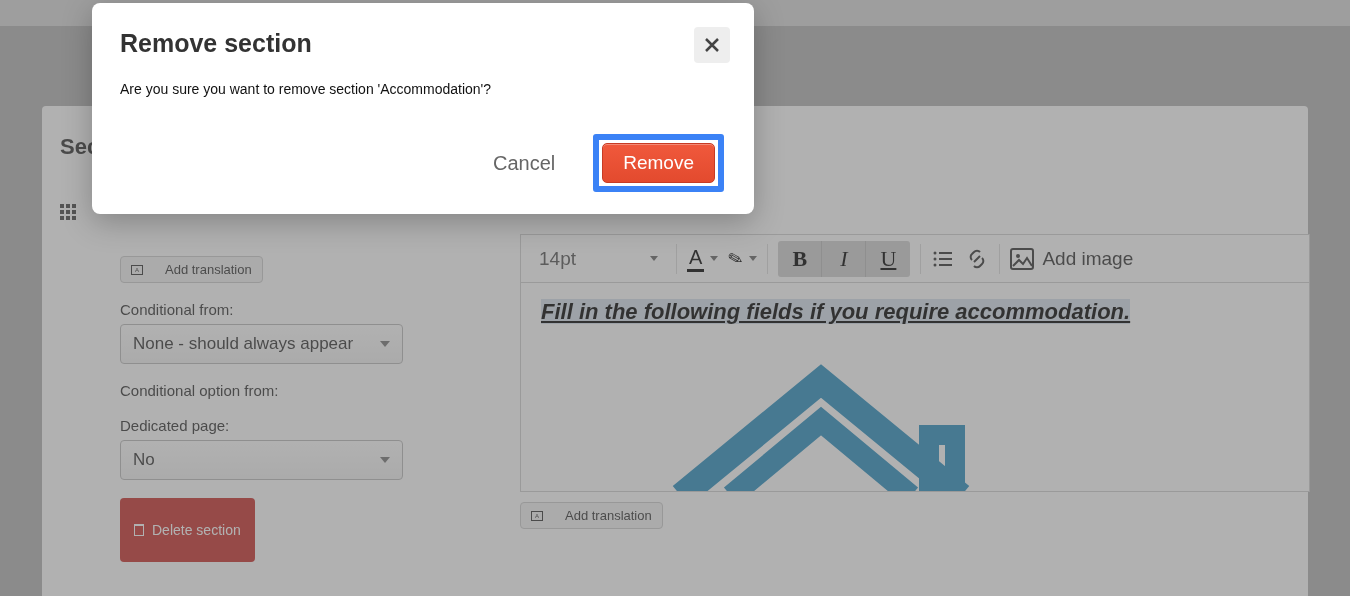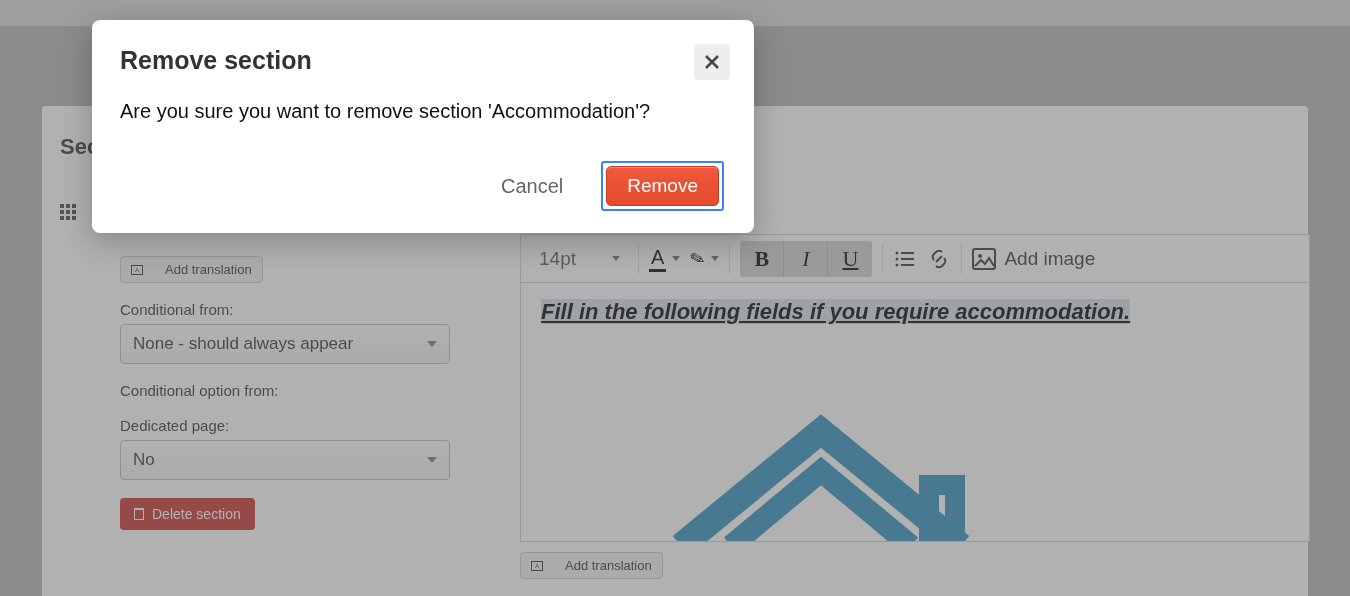--- a/index.html
+++ b/index.html
@@ -81,21 +81,21 @@
   line-height: 8px;
   text-align: center;
 }
 .field-label {
   font-size: 15px;
   color: #333;
   margin-top: 18px;
   margin-bottom: 6px;
 }
 .select {
-  width: 330px;
+  width: 283px;
   height: 40px;
   background: linear-gradient(#fff, #f2f2f2);
   border: 1px solid #bbb;
   border-radius: 4px;
   padding: 16px 12px;
   font-size: 17px;
   color: #333;
   display: flex;
   align-items: center;
   justify-content: space-between;
@@ -106,21 +106,21 @@
   border-left: 5px solid transparent;
   border-right: 5px solid transparent;
   border-top: 6px solid #777;
 }
 .delete-btn {
   margin-top: 18px;
   background: #c9302c;
   color: #fff;
   border: none;
   border-radius: 4px;
-  padding: 8px 14px;
+  padding: 24px 14px;
   font-size: 14px;
   display: inline-flex;
   align-items: center;
   gap: 8px;
   cursor: pointer;
 }
 .trash-icon {
   width: 10px; height: 12px;
   border: 1px solid #fff;
   border-top: 2px solid #fff;
@@ -139,21 +139,21 @@
   border-bottom: none;
   display: flex;
   align-items: center;
   padding: 0 10px;
   gap: 10px;
   background: #fff;
 }
 .font-size-select {
   display: flex;
   align-items: center;
-  gap: 36px;
+  gap: 74px;
   padding: 4px 8px;
   font-size: 19px;
   color: #555;
   cursor: pointer;
 }
 .tb-sep { width: 1px; height: 30px; background: #ddd; }
 .color-btn {
   display: flex;
   align-items: center;
   gap: 6px;
@@ -206,21 +206,21 @@
 .add-image-btn {
   display: flex;
   align-items: center;
   gap: 8px;
   font-size: 19px;
   color: #333;
   cursor: pointer;
 }
 .editor {
   border: 1px solid #d0d0d0;
-  height: 260px;
+  height: 210px;
   padding: 16px 20px 0 20px;
   background: #fff;
   position: relative;
   overflow: hidden;
 }
 .editor-text {
   font-size: 22px;
   font-weight: bold;
   font-style: italic;
   text-decoration: underline;
@@ -233,21 +233,21 @@
   left: 140px;
   bottom: -10px;
 }
 .editor-translate {
   margin-top: 10px;
 }
 .modal {
   position: absolute;
   z-index: 100;
   left: 92px;
-  top: 20px;
+  top: 3px;
   width: 662px;
   background: #fff;
   border-radius: 8px;
   box-shadow: 0 8px 30px rgba(0,0,0,0.25);
   padding: 26px 30px 22px 28px;
 }
 .modal-title {
   font-size: 25px;
   font-weight: 600;
   color: #333;
@@ -261,41 +261,41 @@
   background: #eee;
   border-radius: 4px;
   display: flex;
   align-items: center;
   justify-content: center;
   font-size: 22px;
   color: #444;
   cursor: pointer;
 }
 .modal-body p {
-  font-size: 20px;
+  font-size: 14px;
   color: #111;
   line-height: 1.6;
   margin-bottom: 4px;
 }
 .modal-actions {
   margin-top: 34px;
   display: flex;
   justify-content: flex-end;
   align-items: center;
   gap: 38px;
 }
 .cancel-btn {
   font-size: 20px;
   color: #666;
   background: none;
   border: none;
   cursor: pointer;
 }
 .remove-wrap {
-  border: 2px solid #3b82f6;
+  border: 6px solid #3b82f6;
   padding: 3px;
   border-radius: 3px;
 }
 .remove-btn {
   background: linear-gradient(#f0593c, #e34a2e);
   color: #fff;
   border: 1px solid #c73b24;
   border-radius: 5px;
   padding: 8px 20px;
   font-size: 19px;

